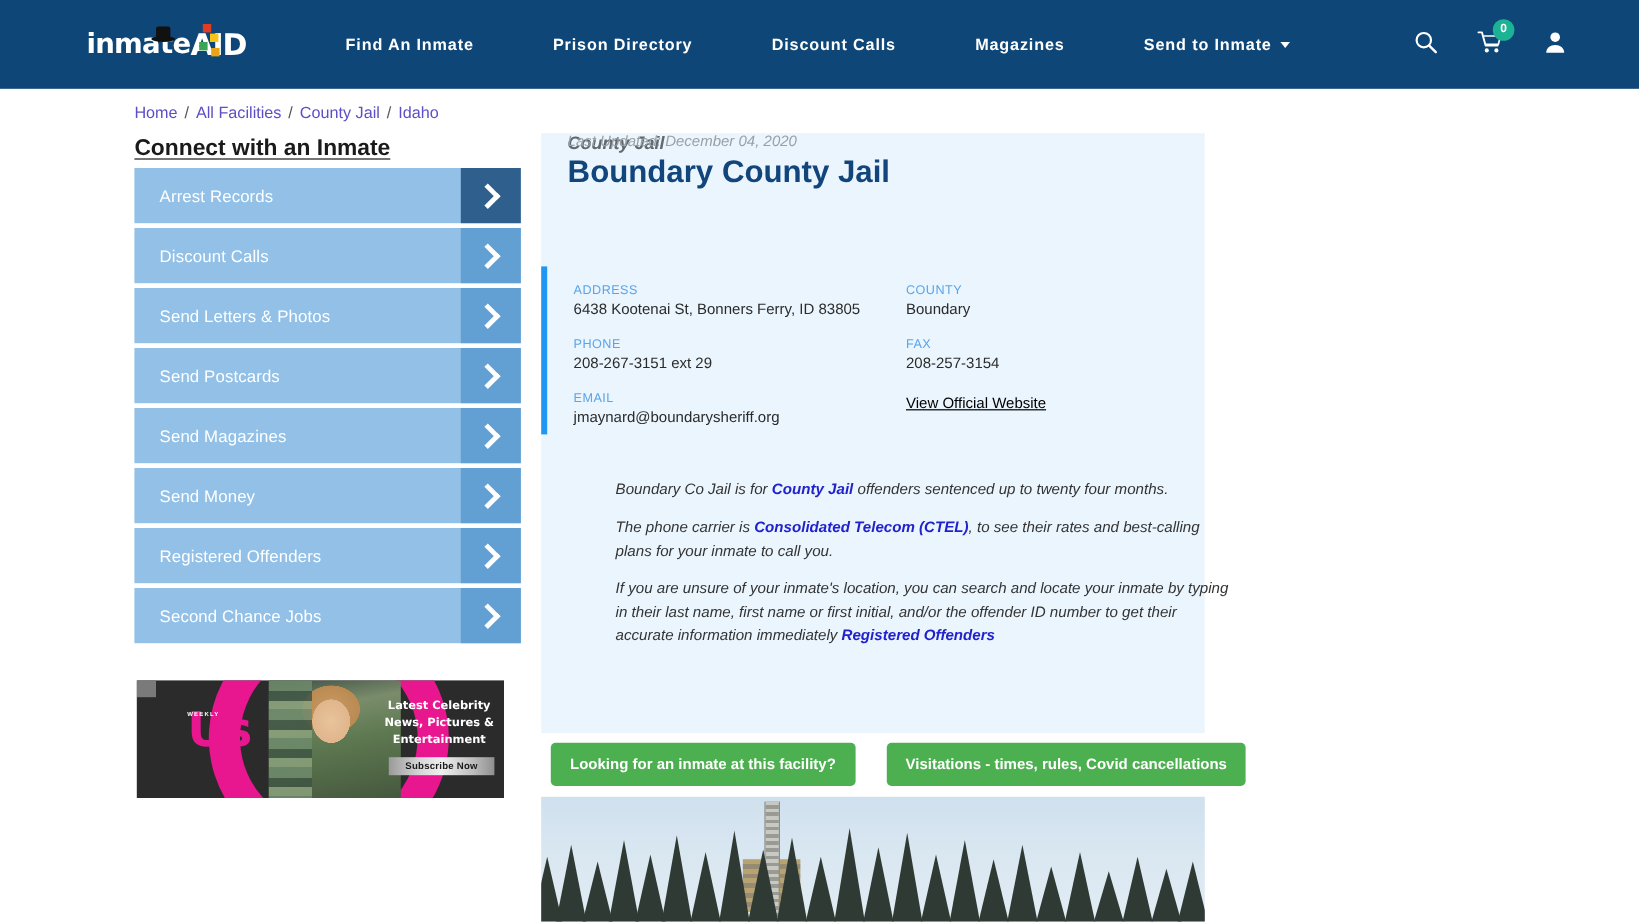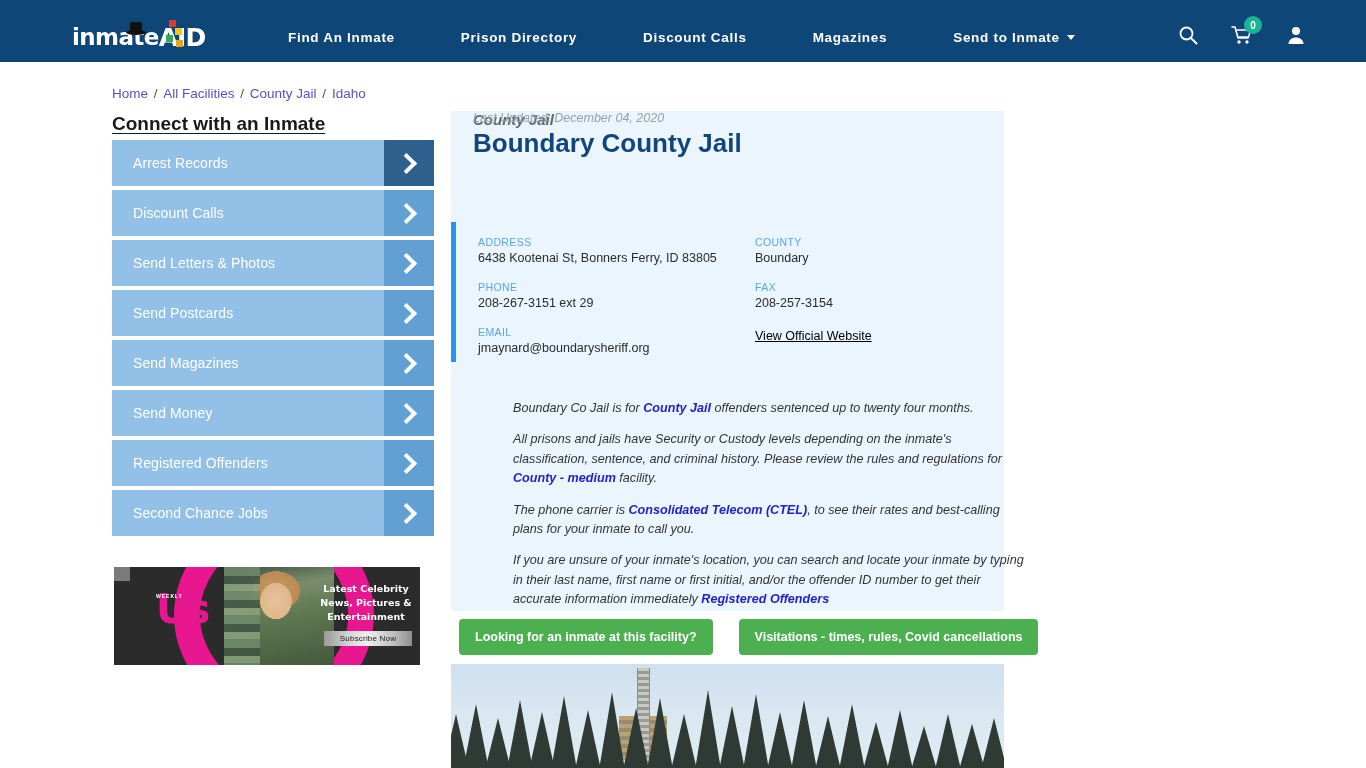--- a/index.html
+++ b/index.html
@@ -6,21 +6,21 @@
   html, body {
     width: 1366px; height: 768px;
     background: #ffffff;
     font-family: "Liberation Sans", sans-serif;
     overflow: hidden;
   }
 
   
   .header {
     position: absolute; top: 0; left: 0;
-    width: 1366px; height: 62px;
+    width: 1366px; height: 74px;
     background: #0e4677;
     display: flex; align-items: center;
   }
   .logo-wrap {
     position: absolute; left: 72px; top: 16px;
     width: 128px; height: 42px;
     display: flex; align-items: center;
   }
   .logo-text {
     font-size: 23px; font-weight: bold; color: #ffffff;
@@ -142,21 +142,21 @@
   .ad-text {
     position: absolute; right: 6px; top: 15px; width: 96px;
     text-align: center; color: #ffffff;
     font-size: 9.5px; font-weight: bold; line-height: 1.45;
     font-family: "DejaVu Sans", sans-serif;
   }
   .ad-sub {
     position: absolute; right: 8px; top: 64px;
     width: 88px; height: 15px;
     background: linear-gradient(90deg, #9a9a9a 0%, #d8d8d8 30%, #efefef 50%, #bdbdbd 80%, #8f8f8f 100%);
-    color: #1a1a1a; font-size: 8px; font-weight: normal;
+    color: #1a1a1a; font-size: 8px; font-weight: bold;
     display: flex; align-items: center; justify-content: center;
     cursor: pointer; letter-spacing: .2px;
   }
 
   
   .card {
     position: absolute; left: 451px; top: 111px;
     width: 553px; height: 500px;
     background: #eaf5fd;
   }
@@ -400,21 +400,20 @@
       <div class="info-val">jmaynard@boundarysheriff.org</div>
     </div>
     <div class="info-cell spacer">
       <div class="info-lbl"></div>
       <div class="info-val"><a>View Official Website</a></div>
     </div>
   </div>
 
   <div class="body-copy">
     <p><span>Boundary Co Jail is for </span><a class="lk">County Jail</a><span> offenders sentenced up to twenty four months.</span></p>
-    <p><span>All prisons and jails have Security or Custody levels depending on the inmate's classification, sentence, and criminal history. Please review the rules and regulations for </span><a class="lk">County - medium</a><span> facility.</span></p>
     <p><span>The phone carrier is </span><a class="lk">Consolidated Telecom (CTEL)</a><span>, to see their rates and best-calling plans for your inmate to call you.</span></p>
     <p><span>If you are unsure of your inmate's location, you can search and locate your inmate by typing in their last name, first name or first initial, and/or the offender ID number to get their accurate information immediately </span><a class="lk">Registered Offenders</a></p>
   </div>
 </div>
 
 <div class="gbtns">
   <button class="gbtn">Looking for an inmate at this facility?</button>
   <button class="gbtn">Visitations - times, rules, Covid cancellations</button>
 </div>
 

